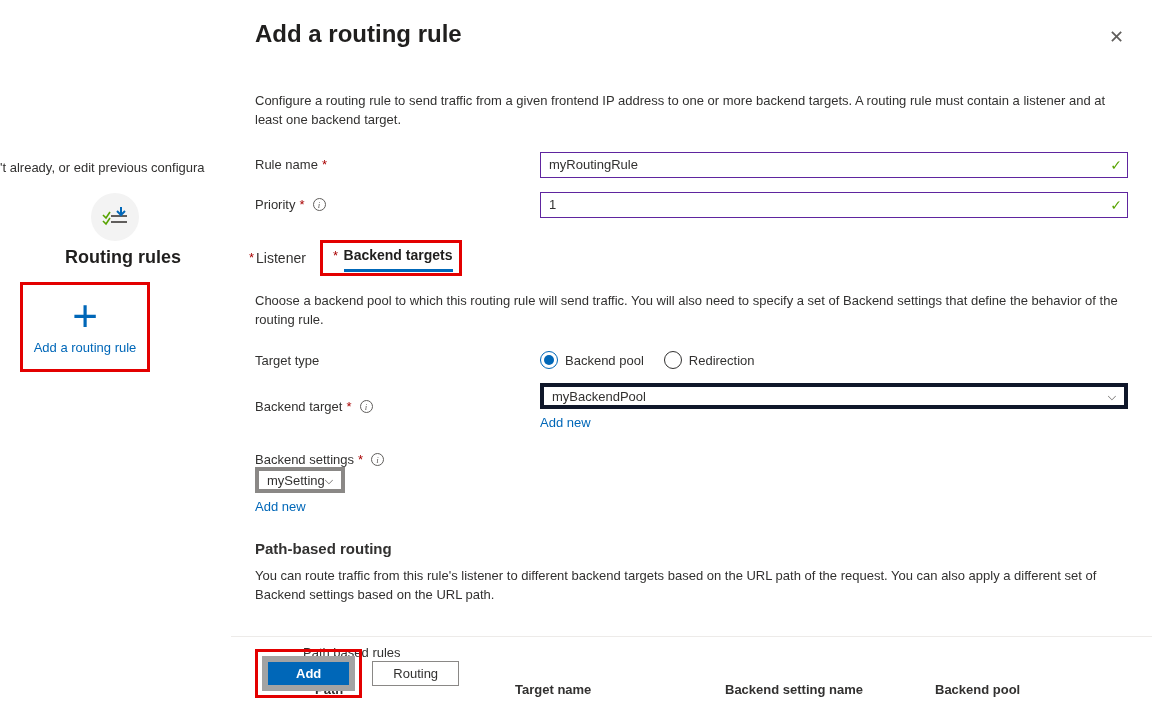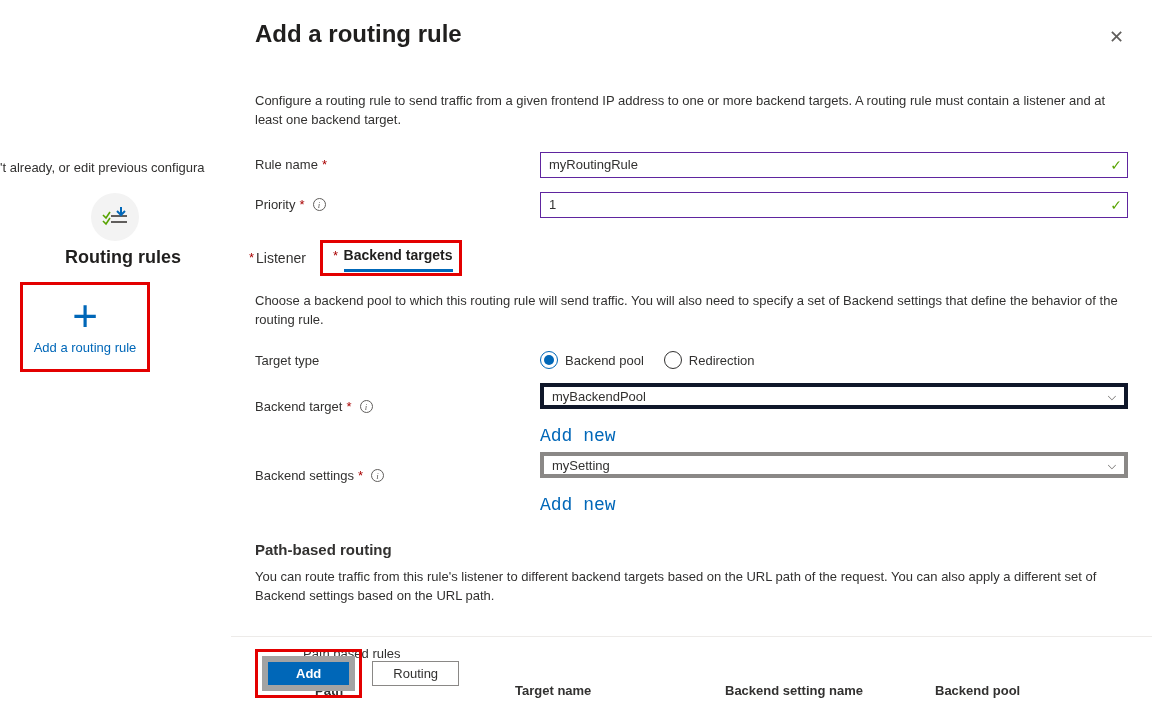--- a/index.html
+++ b/index.html
@@ -191,24 +191,23 @@
       display: flex;
       align-items: center;
       justify-content: space-between;
       cursor: pointer;
       color: #323130;
     }
     .select-box.gray { border-color: #8a8886; }
     .chev { font-size: 11px; color: #605e5c; }
     .addnew-link {
       color: #0067b8;
-      font-size: 18px;
-      cursor: pointer;
-      margin-top: 17px;
-      font-family: Liberation Mono, monospace;
+      font-size: 13px;
+      cursor: pointer;
+      margin-top: 6px;
     }
     .section-heading {
       font-size: 15px;
       font-weight: 600;
       margin-top: 26px;
     }
     .section-desc {
       font-size: 13px;
       margin-top: 10px;
       line-height: 1.45;
@@ -352,21 +351,21 @@
     </div>
     <div style="flex:1;">
       <div class="select-box">
         <span>myBackendPool</span>
         <span class="chev">⌵</span>
       </div>
       <div class="addnew-link">Add new</div>
     </div>
   </div>
 
-  <div class="form-row" style="align-items:flex-start; margin-top:6px;">
+  <div class="form-row" style="align-items:flex-start; margin-top:6px;flex-direction:column;">
     <div class="form-label" style="padding-top:16px;">
       <span>Backend settings</span>
         <span class="req">*</span>
       <span class="info-icon">i</span>
     </div>
     <div style="flex:1;">
       <div class="select-box gray">
         <span>mySetting</span>
         <span class="chev">⌵</span>
       </div>

